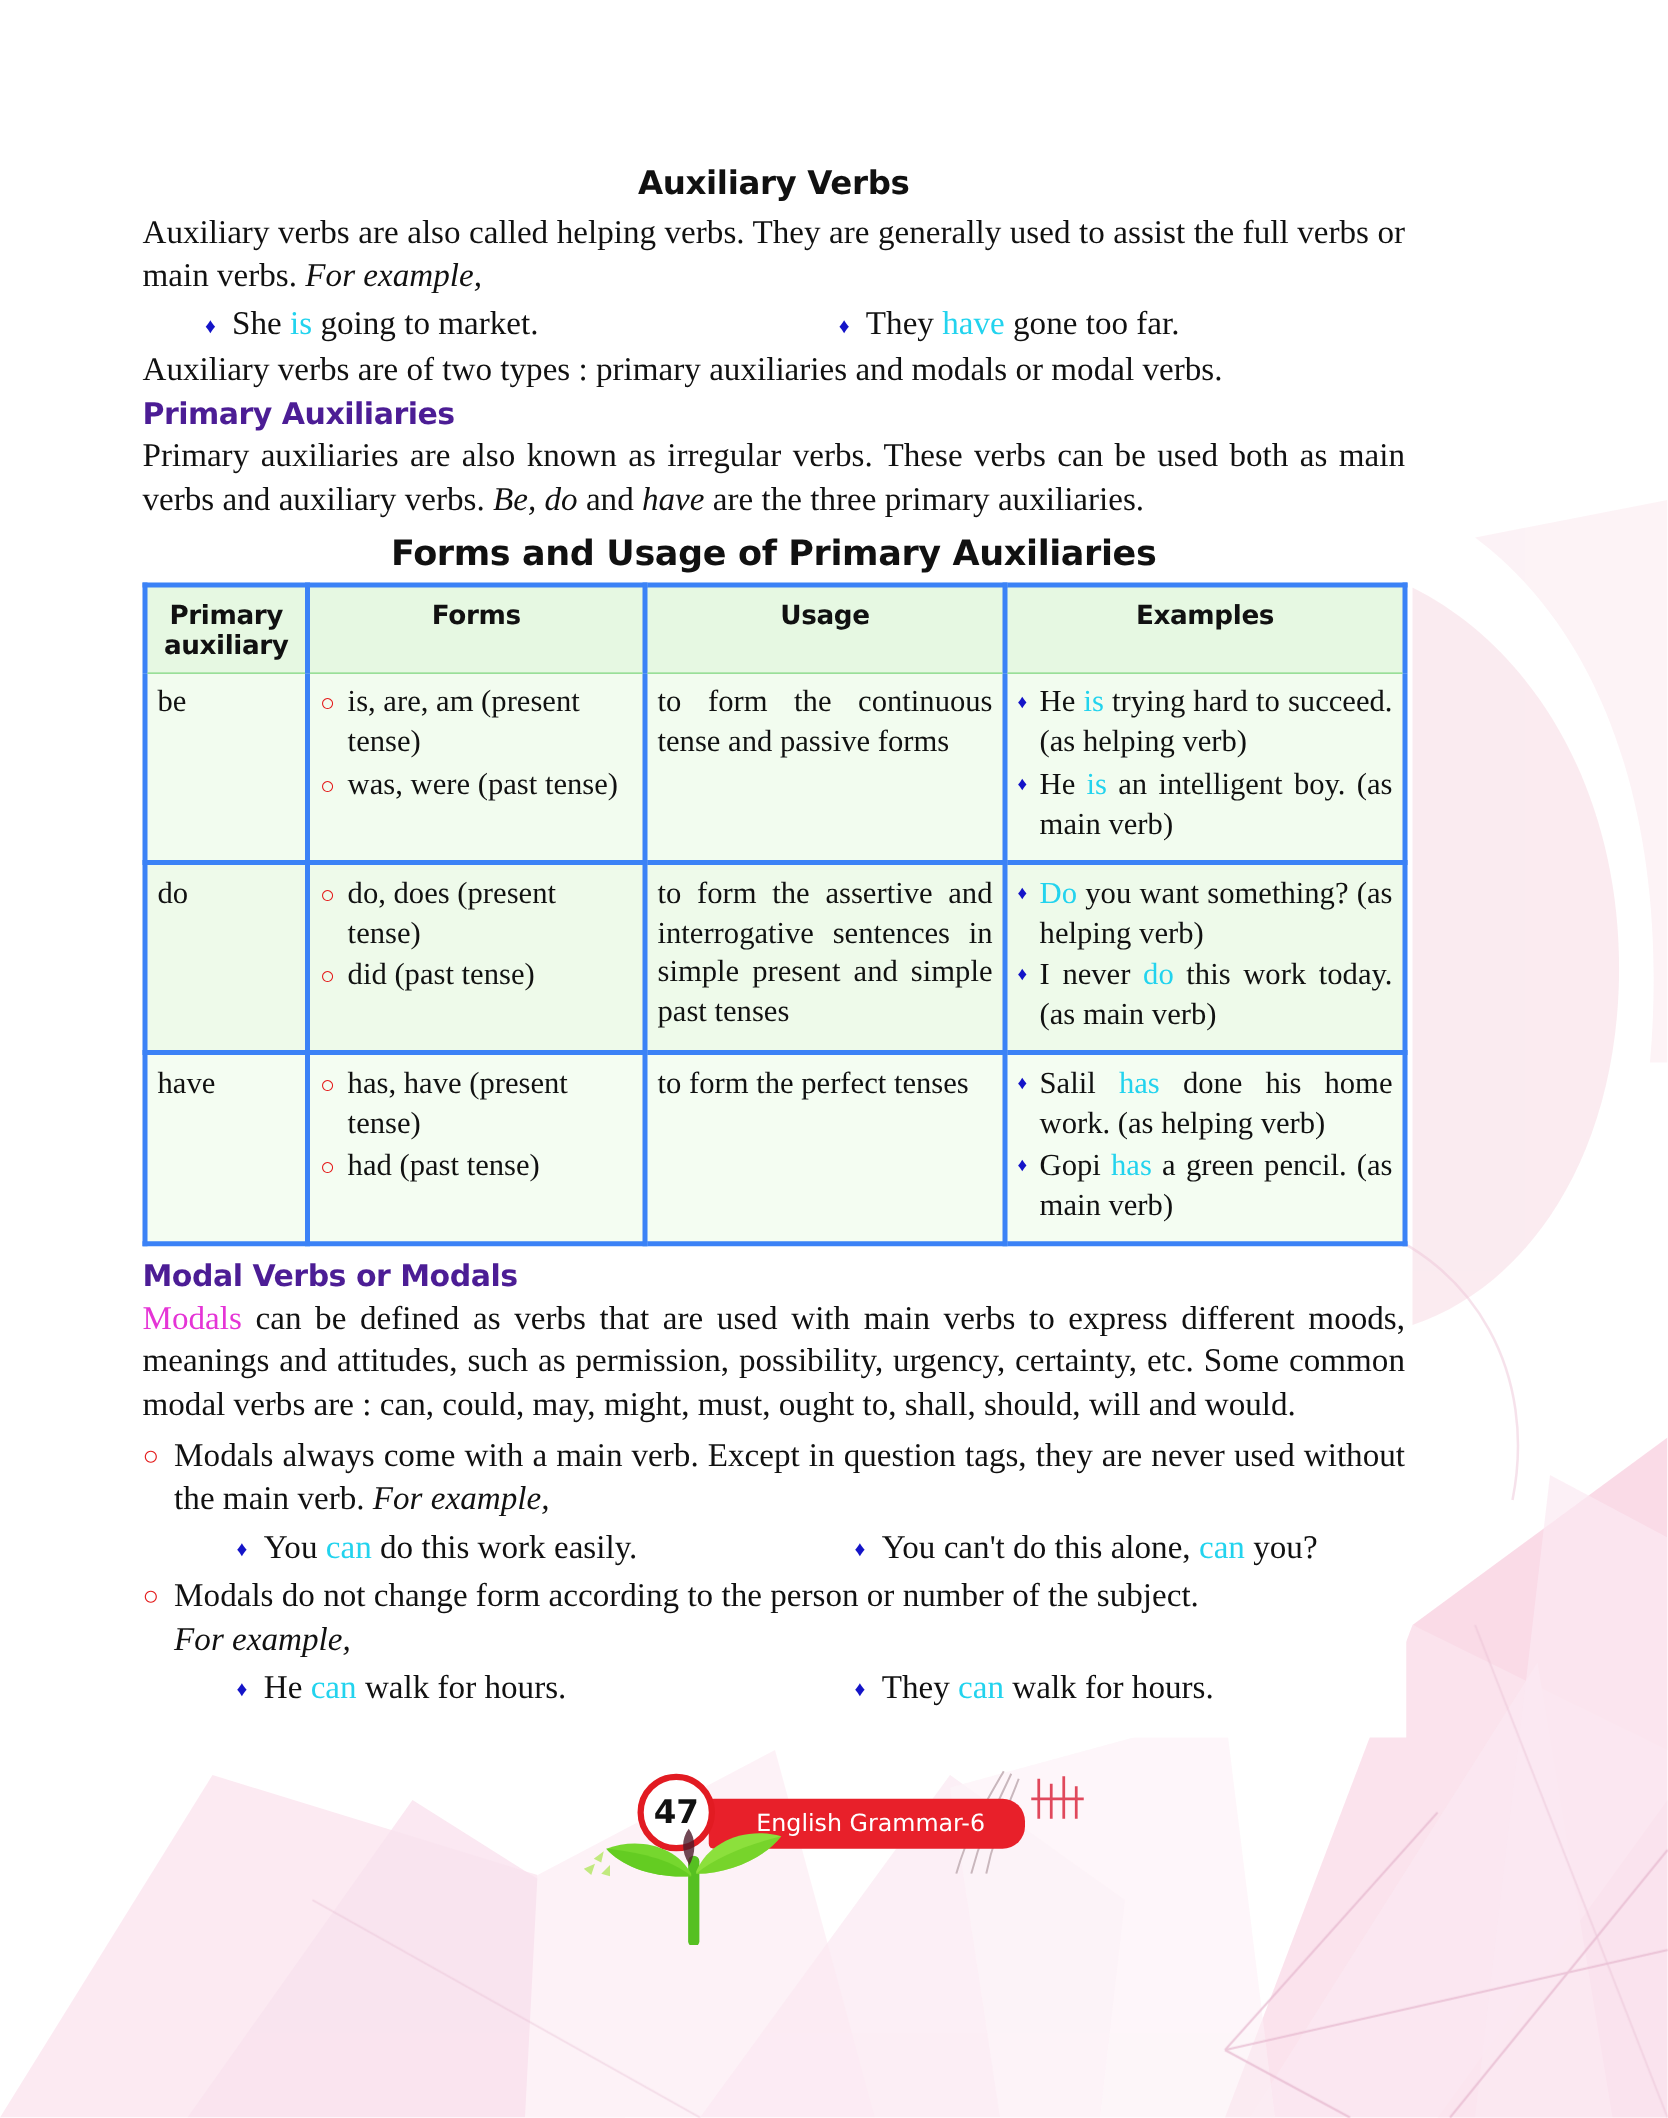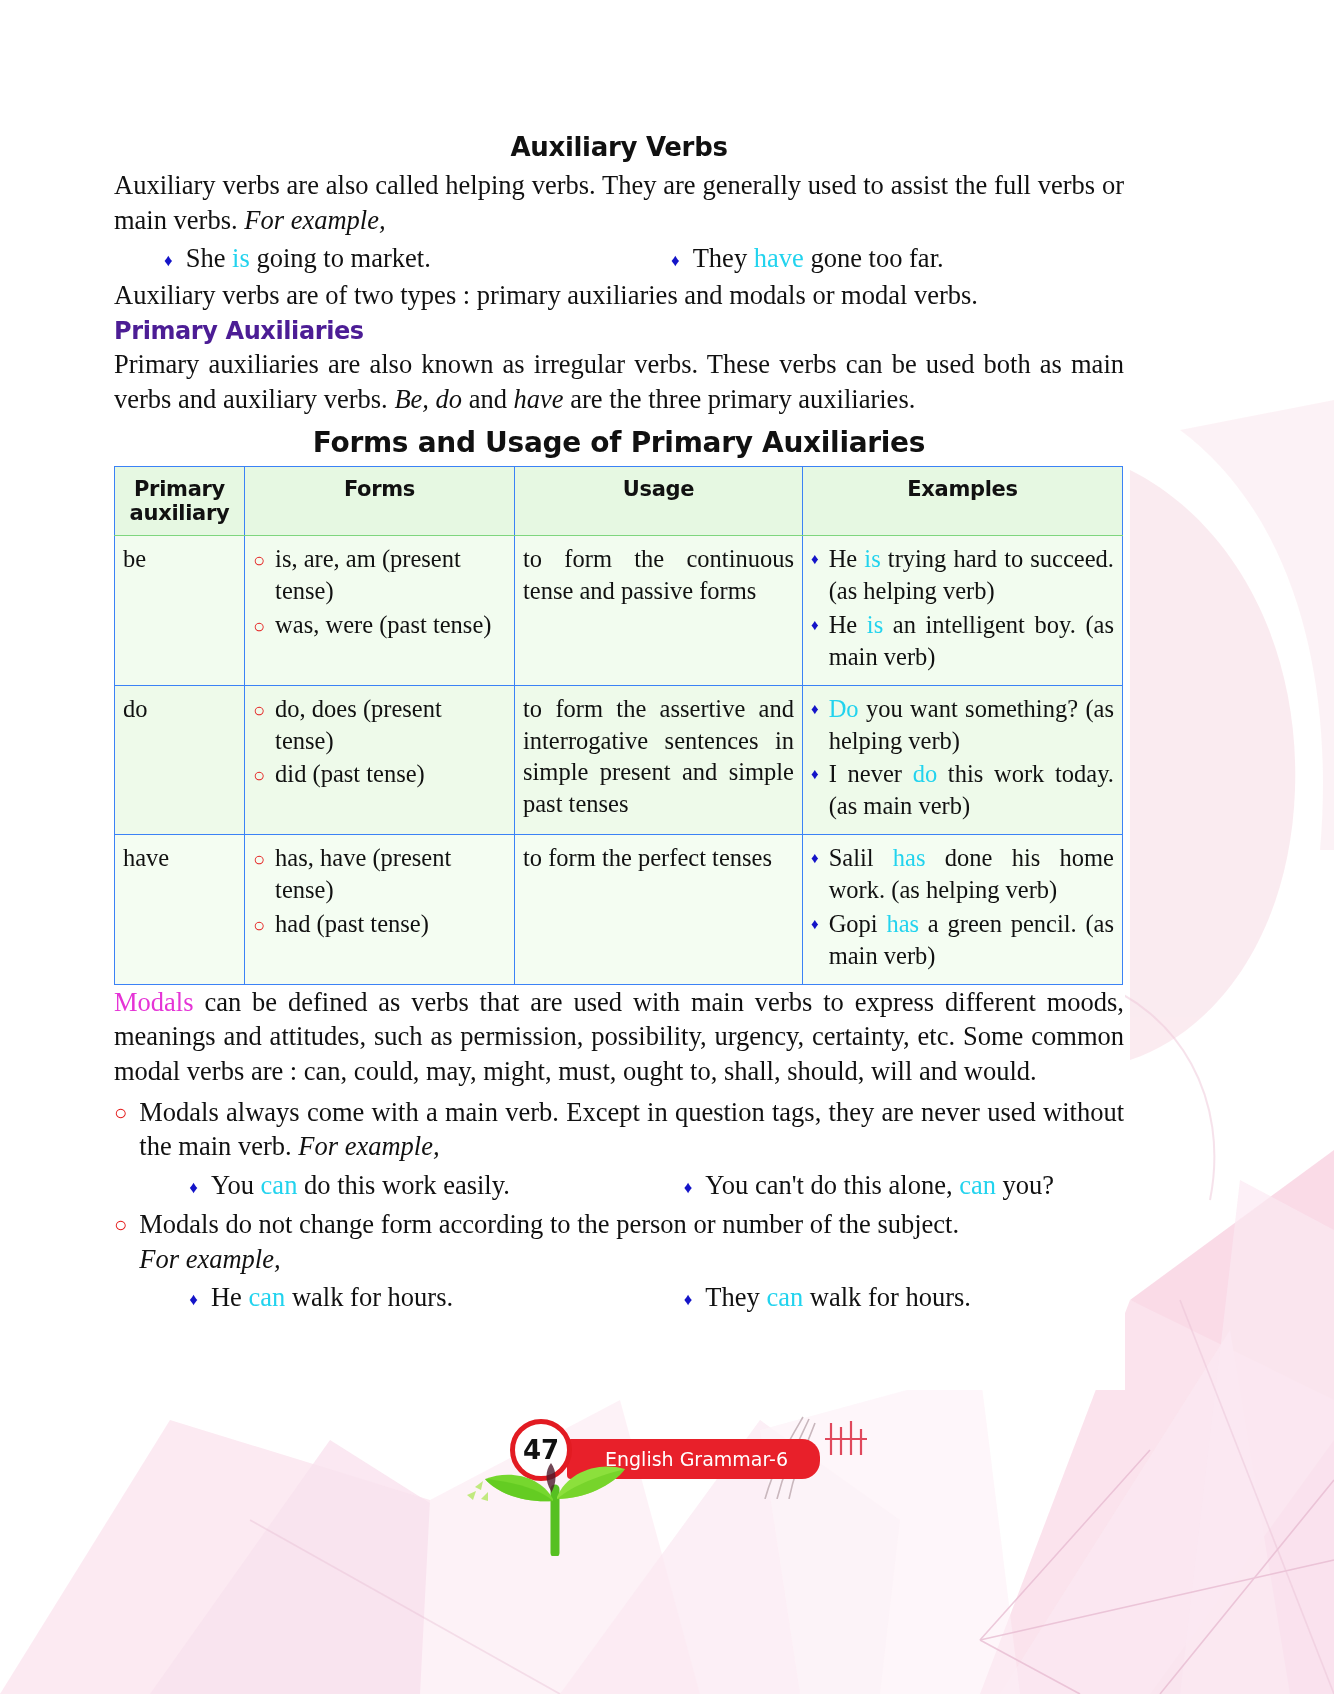--- a/index.html
+++ b/index.html
@@ -135,21 +135,21 @@
   }
 
   
   table.aux {
     border-collapse: collapse;
     width: 1008px;
     table-layout: fixed;
     border: 1.5px solid #7ed67e;
   }
   table.aux th, table.aux td {
-    border: 1px solid #3b82f6;
+    border: 4px solid #3b82f6;
     vertical-align: top;
     padding: 7px 8px 10px 8px;
     color: #111111;
   }
   table.aux thead th {
     background: #e6f8e2;
     font-family: "DejaVu Sans", sans-serif;
     font-weight: bold;
     font-size: 21px;
     text-align: center;
@@ -415,20 +415,21 @@
               <li>
                   <span class="dia-s">♦</span>
                   <span class="tb ex-just"><span>Gopi </span><span class="cyan">has</span><span> a green pencil. (as main verb)</span></span>
                 </li>
             </ul>
           </td>
         </tr>
       </tbody>
     </table>
 
+    <div class="red-head" style="margin-top:10px;">Modal Verbs or Modals</div>
 
     <p class="body-text"><span class="magenta">Modals</span><span> can be defined as verbs that are used with main verbs to express different moods, meanings and attitudes, such as permission, possibility, urgency, certainty, etc. Some common modal verbs are : can, could, may, might, must, ought to, shall, should, will and would.</span></p>
 
     <ul class="modal-list">
       <li>
         <span class="circ">○</span>
         <div class="li-body">
           <span>Modals always come with a main verb. Except in question tags, they are never used without the main verb. </span><span class="it">For example,</span>
           <div class="ex-row">
             <div class="ex-col indent">

